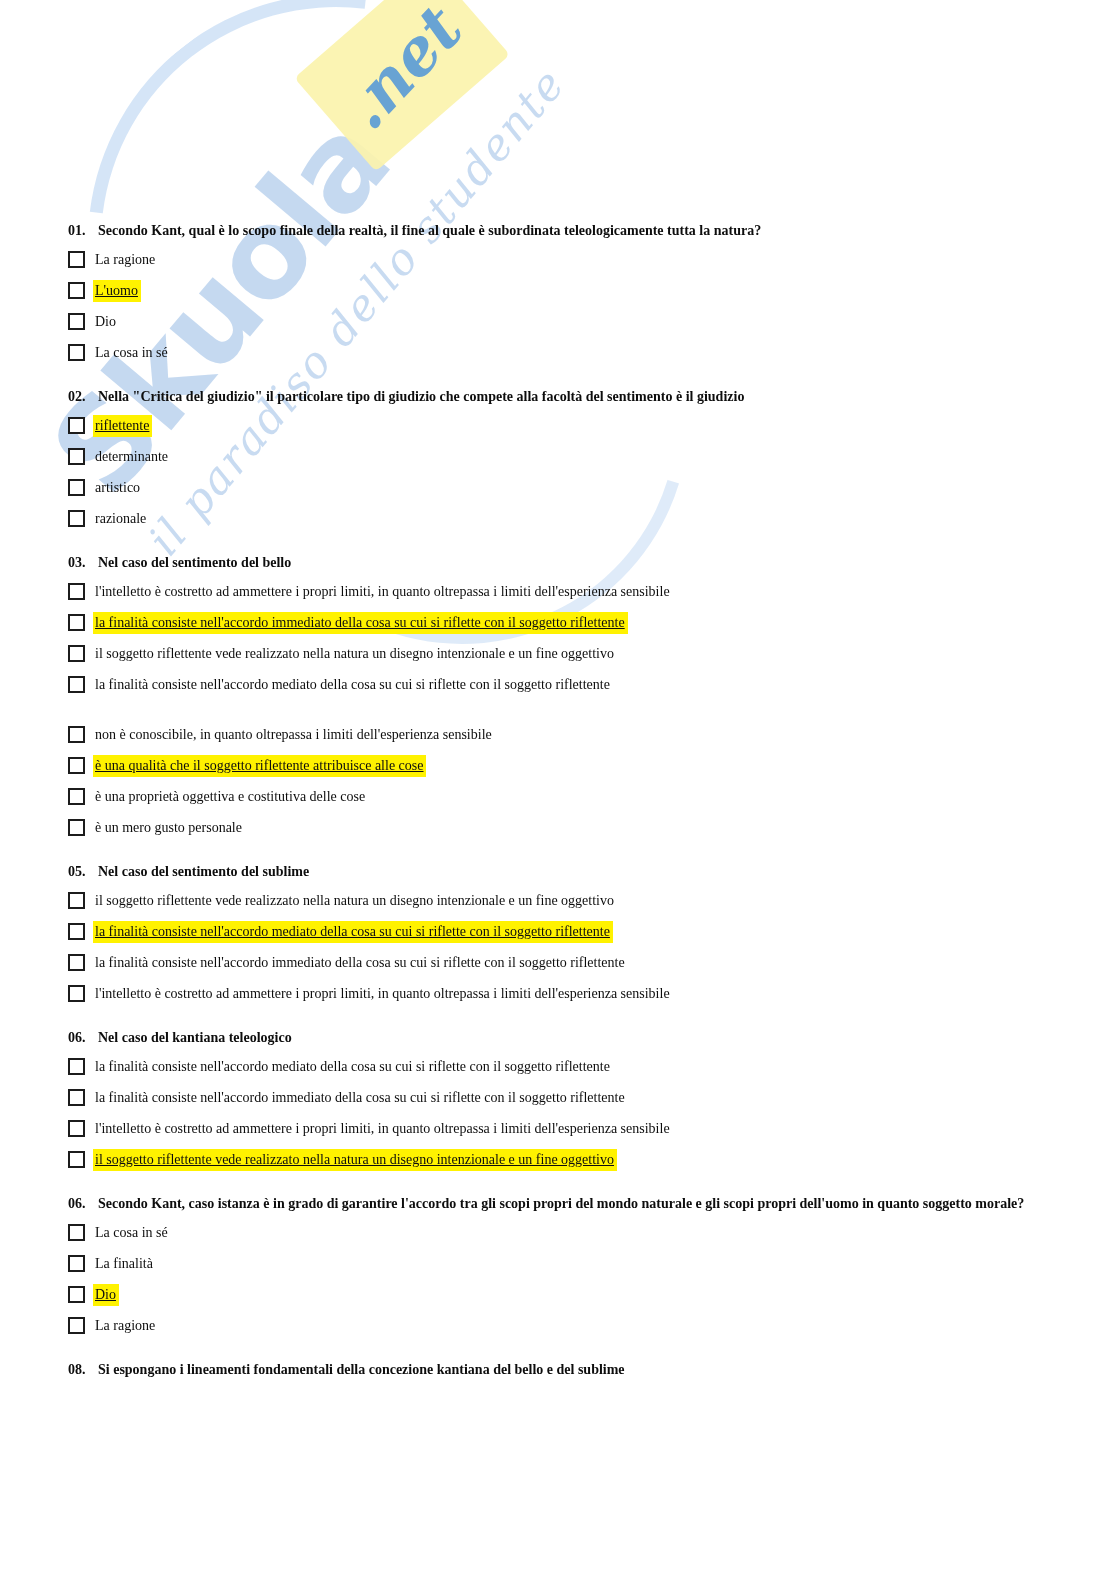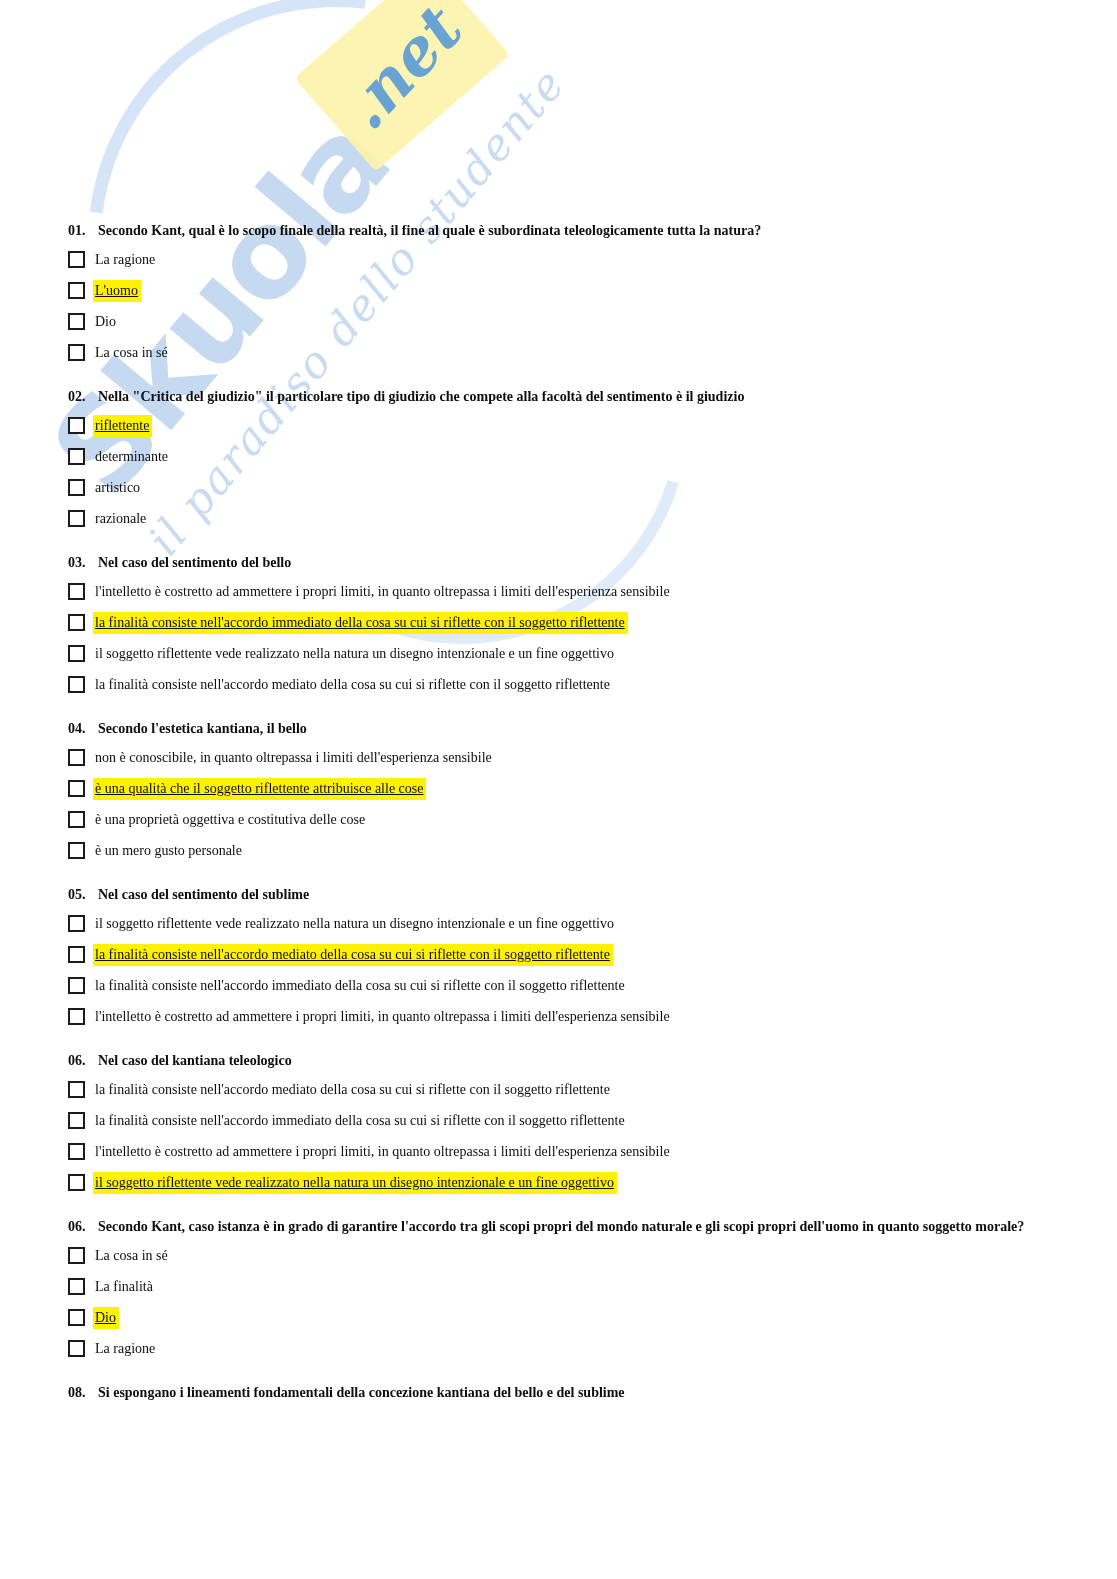--- a/index.html
+++ b/index.html
@@ -168,24 +168,20 @@
   </div>
 
   <div class="opt-row">
     <span class="opt-box"></span>
     <span class="opt-label">la finalità consiste nell'accordo mediato della cosa su cui si riflette con il soggetto riflettente</span>
   </div>
 </div>
   </div>
 
   <div class="question">
-    <div class="q-header">
-      <span class="q-num">04.</span>
-      <span class="q-text">Secondo l'estetica kantiana, il bello</span>
-    </div>
     <div>
   <div class="opt-row">
     <span class="opt-box"></span>
     <span class="opt-label">non è conoscibile, in quanto oltrepassa i limiti dell'esperienza sensibile</span>
   </div>
 
   <div class="opt-row">
     <span class="opt-box"></span>
     <span class="opt-label hl">è una qualità che il soggetto riflettente attribuisce alle cose</span>
   </div>

